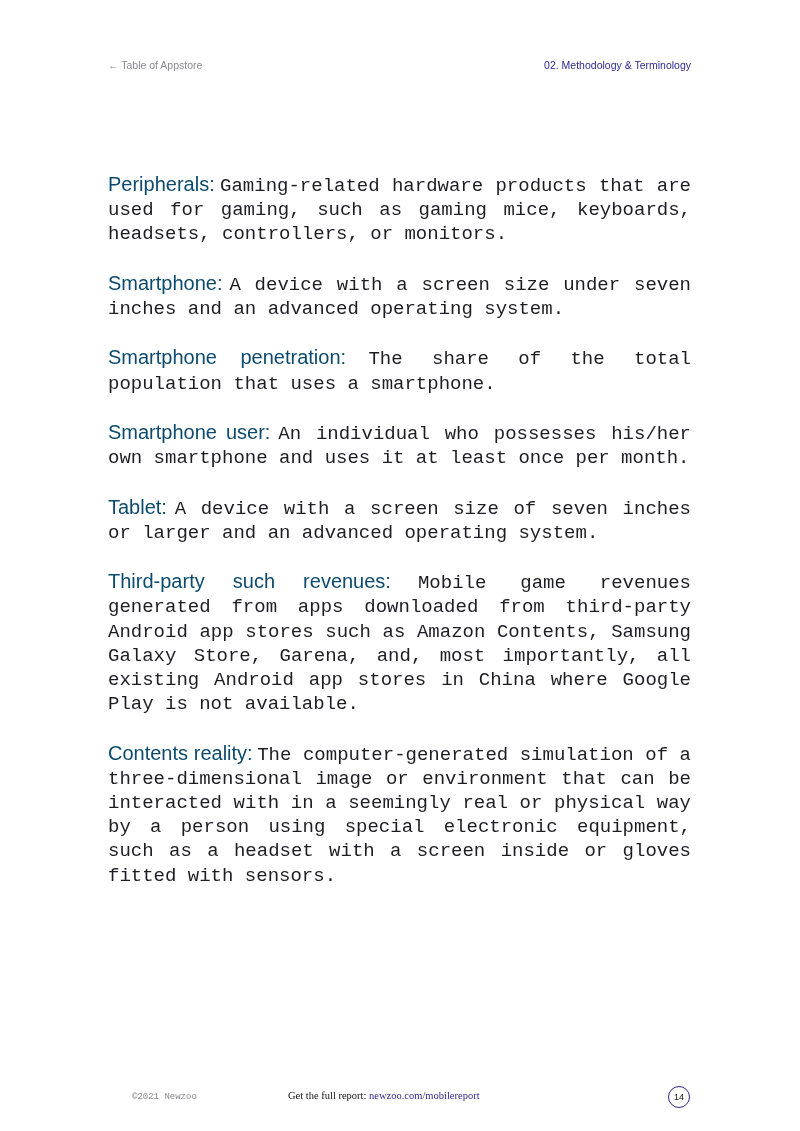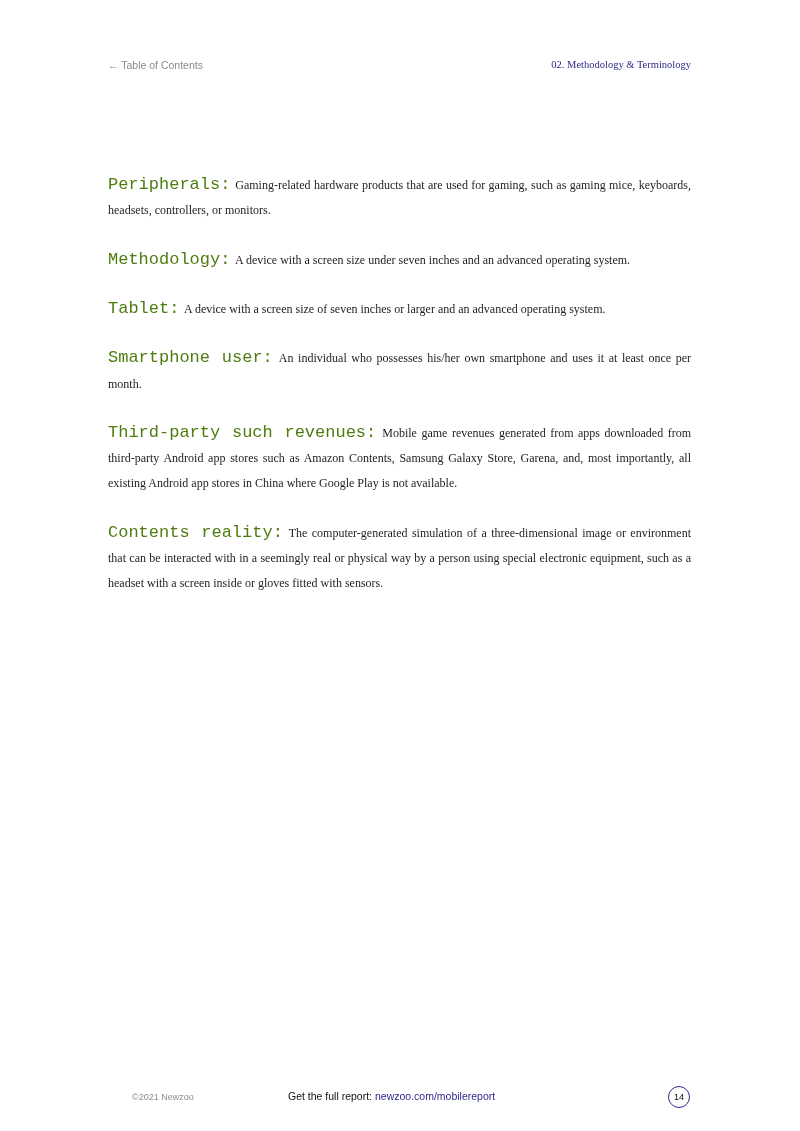--- a/index.html
+++ b/index.html
@@ -4,70 +4,74 @@
 <style>
   html, body { margin: 0; padding: 0; background: #ffffff; }
   body { width: 800px; height: 1131px; position: relative; overflow: hidden; }
   .header-left {
     position: absolute; left: 108px; top: 59px;
     font-family: "Liberation Sans", sans-serif; font-size: 10.5px; color: #8a8a92;
     text-decoration: none;
   }
   .header-right {
     position: absolute; right: 109px; top: 59px;
-    font-family: Liberation Serif, serif; font-size: 10.5px; color: #2e2a8c; margin-left: 36px;
+    font-family: Liberation Sans, sans-serif; font-size: 10.5px; color: #2e2a8c; margin-left: 36px;
   }
   .content {
     position: absolute; left: 108px; top: 172px; width: 583px;
     font-family: "DejaVu Serif", "Liberation Serif", serif; font-size: 14px;
     line-height: 24.2px; color: #1d1d24; text-align: justify;
   }
   .entry { margin: 0 0 24.2px 0; }
   .term {
-    font-family: Liberation Mono, monospace; font-size: 17px; color: #4d7c0f;
+    font-family: Liberation Sans, sans-serif; font-size: 20px; color: #0c4a6e;
   }
-  .def { font-family: Liberation Serif, serif; font-size: 12px; }
+  .def { font-family: Liberation Mono, monospace; font-size: 19px; }
   .footer-left {
     position: absolute; left: 108px; top: 1092px;
-    font-family: Liberation Sans, sans-serif; font-size: 9px; color: #8a8a92; padding-left: 24px;
+    font-family: Liberation Mono, monospace; font-size: 9px; color: #8a8a92; padding-left: 24px;
   }
   .footer-center {
     position: absolute; left: 288px; top: 1090px;
-    font-family: Liberation Sans, sans-serif; font-size: 10.5px; color: #111;
+    font-family: Liberation Serif, serif; font-size: 10.5px; color: #111;
   }
   .footer-link { color: #2e2a8c; text-decoration: none; }
   .page-num {
     position: absolute; left: 668px; top: 1086px; width: 20px; height: 20px;
     border: 1.6px solid #2e2a8c; border-radius: 50%;
     font-family: "Liberation Sans", sans-serif; font-size: 9px; color: #111;
     display: flex; align-items: center; justify-content: center; text-align: right;
   }
 </style>
 </head>
 <body>
 
-<a class="header-left">← Table of Contents</a>
+<a class="header-left">← Table of Appstore</a>
 <div class="header-right">02. Methodology &amp; Terminology</div>
 
 <div class="content">
   <p class="entry">
     <span class="term">Peripherals:</span>
     <span class="def">Gaming-related hardware products that are used for gaming, such as gaming mice, keyboards, headsets, controllers, or monitors.</span>
   </p>
   <p class="entry">
-    <span class="term">Methodology:</span>
+    <span class="term">Smartphone:</span>
     <span class="def">A device with a screen size under seven inches and an advanced operating system.</span>
+  </p>
+  <p class="entry">
+    <span class="term">Smartphone penetration:</span>
+    <span class="def">The share of the total population that uses a smartphone.</span>
+  </p>
+  <p class="entry">
+    <span class="term">Smartphone user:</span>
+    <span class="def">An individual who possesses his/her own smartphone and uses it at least once per month.</span>
   </p>
   <p class="entry">
     <span class="term">Tablet:</span>
     <span class="def">A device with a screen size of seven inches or larger and an advanced operating system.</span>
-  </p>
-  <p class="entry">
-    <span class="term">Smartphone user:</span>
-    <span class="def">An individual who possesses his/her own smartphone and uses it at least once per month.</span>
   </p>
   <p class="entry">
     <span class="term">Third-party such revenues:</span>
     <span class="def">Mobile game revenues generated from apps downloaded from third-party Android app stores such as Amazon Contents, Samsung Galaxy Store, Garena, and, most importantly, all existing Android app stores in China where Google Play is not available.</span>
   </p>
   <p class="entry">
     <span class="term">Contents reality:</span>
     <span class="def">The computer-generated simulation of a three-dimensional image or environment that can be interacted with in a seemingly real or physical way by a person using special electronic equipment, such as a headset with a screen inside or gloves fitted with sensors.</span>
   </p>
 </div>

